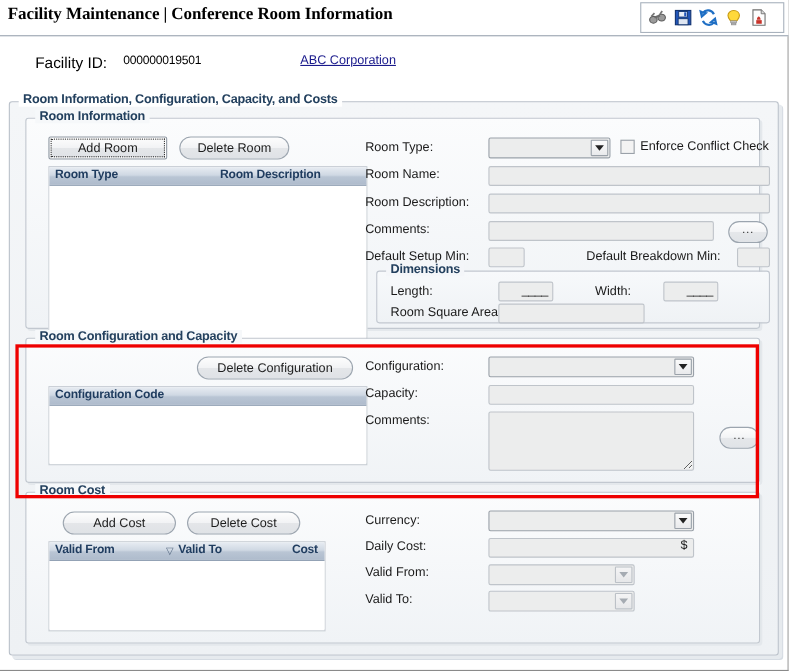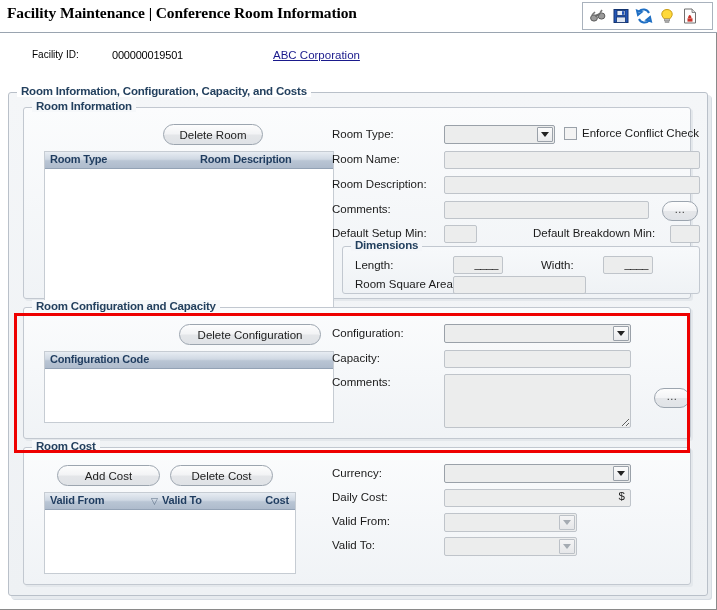--- a/index.html
+++ b/index.html
@@ -34,21 +34,21 @@
     position: absolute; right: 4px; top: 2px;
     width: 131px; height: 28px;
     border: 1px solid #a9b2bd; background: #ffffff;
     display: flex; align-items: center; gap: 5px;
     padding-left: 6px;
   }
   .tb-ic { width: 18px; height: 18px; display: block; cursor: pointer; }
 
   
   .facility-row { position: absolute; left: 0; top: 47px; width: 717px; height: 22px; }
-  .lbl-facility { position: absolute; left: 32px; top: 2px; font-size: 10px; color: #000; }
+  .lbl-facility { position: absolute; left: 32px; top: 2px; font-size: 14px; color: #000; }
   .val-facility { position: absolute; left: 112px; top: 2px; font-size: 11px; color: #000; letter-spacing: -0.2px;}
   .corp-link {
     position: absolute; left: 273px; top: 2px;
     font-size: 11.5px; color: #1a1a8c; text-decoration: underline; cursor: pointer;
   }
 
   
   .gbox { position: absolute; border: 1px solid #b9c0c9; border-radius: 3px; }
   .gtitle {
     position: absolute; top: -8px; left: 8px;
@@ -221,20 +221,21 @@
     <span class="val-facility">000000019501</span>
     <a class="corp-link">ABC Corporation</a>
   </div>
 
   <div class="gbox" id="outer-panel">
     <div class="gtitle">Room Information, Configuration, Capacity,  and Costs</div>
 
     <div class="section" id="sec-room">
       <div class="gtitle">Room Information</div>
 
+      <div class="btn focused" style="left:20px; top:16px; width:108px;">Add Room</div>
       <div class="btn" style="left:139px; top:16px; width:100px;">Delete Room</div>
 
       <div class="grid" style="left:20px; top:43px; width:290px; height:158px;">
         <div class="ghead">
           <span class="ghcell" style="left:5px;">Room Type</span>
           <span class="ghcell" style="left:155px;">Room Description</span>
         </div>
         <div class="gbody"></div>
       </div>
 

